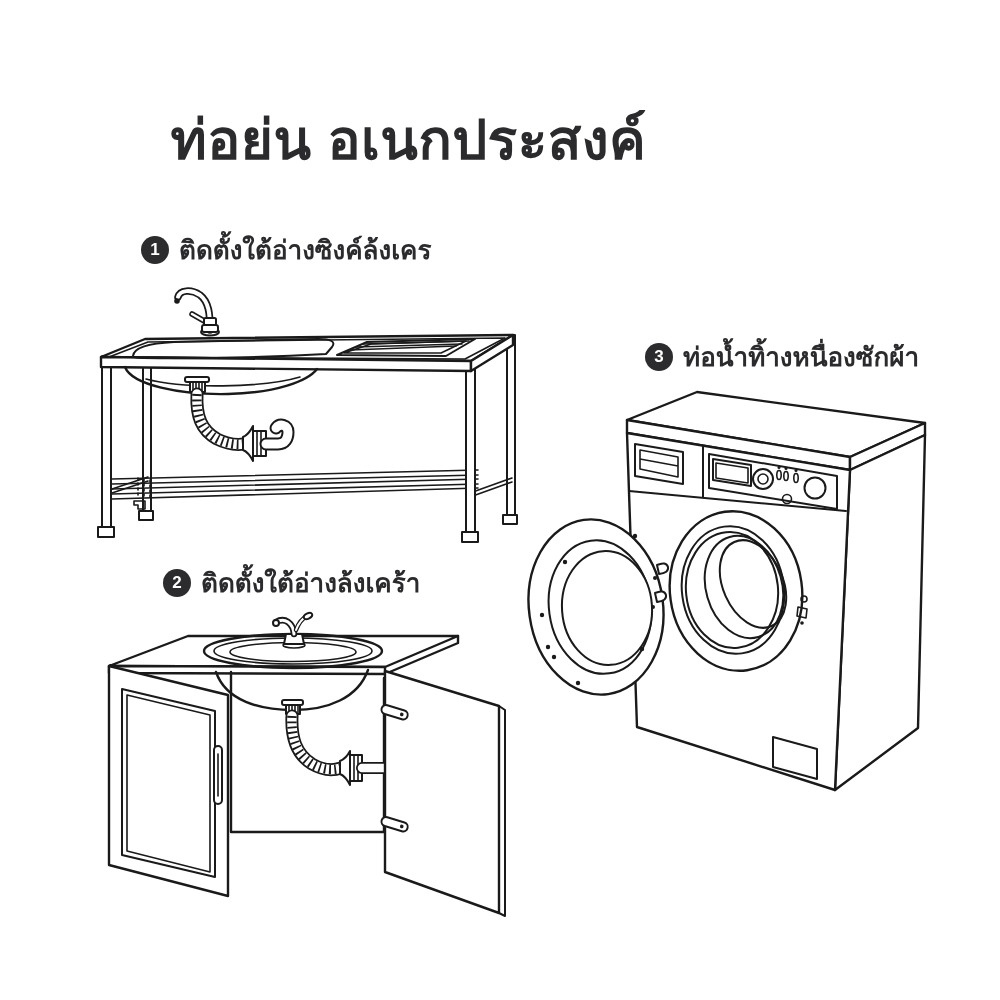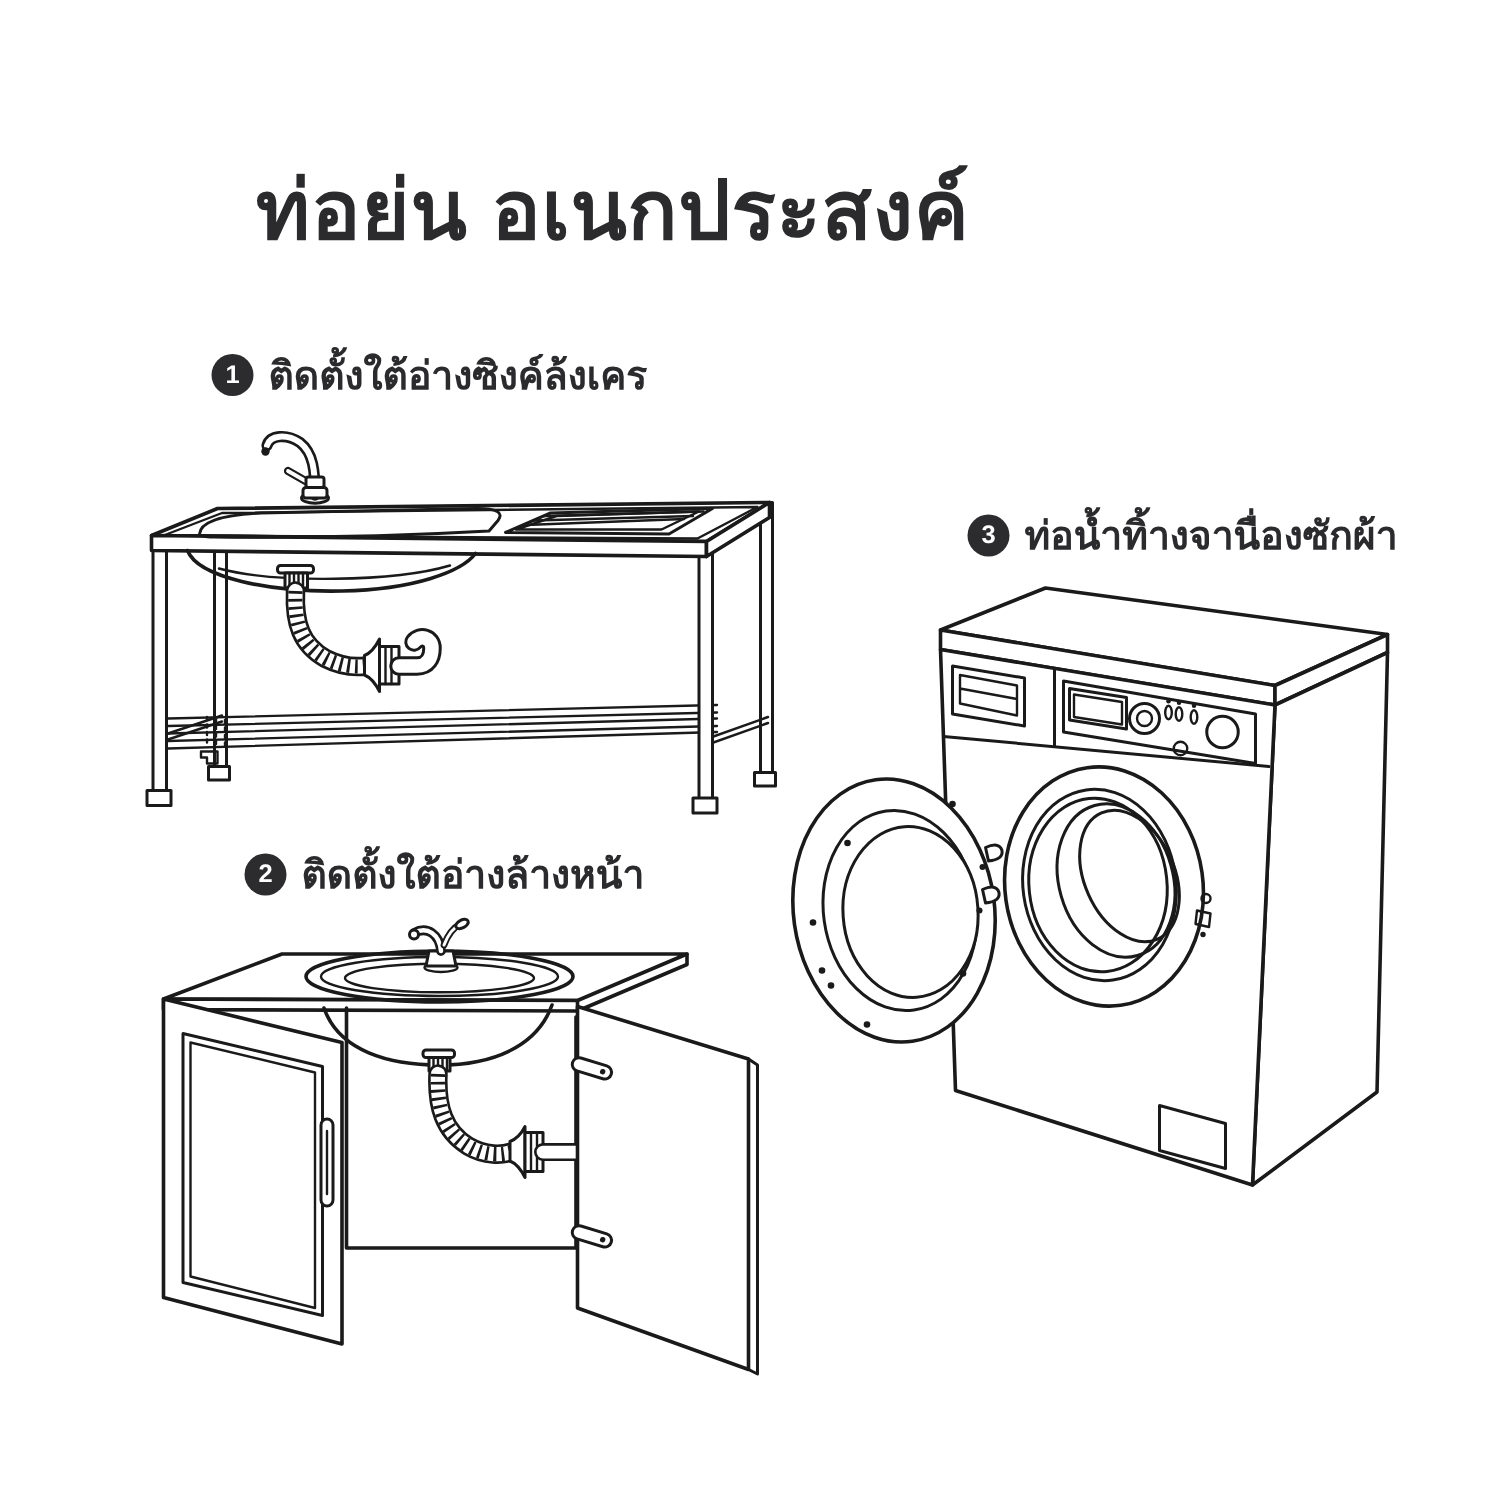--- a/index.html
+++ b/index.html
@@ -43,26 +43,26 @@
 
   <h1 class="title">ท่อย่น อเนกประสงค์</h1>
 
   <div class="use-label" style="left:141px;top:229px;">
     <span class="badge">1</span>
     <span class="use-text">ติดตั้งใต้อ่างซิงค์ล้งเคร</span>
   </div>
 
   <div class="use-label" style="left:163px;top:562px;">
     <span class="badge">2</span>
-    <span class="use-text">ติดตั้งใต้อ่างล้างหน้า</span>
+    <span class="use-text">ติดตั้งใต้อ่างล้งเคร้า</span>
   </div>
 
   <div class="use-label" style="left:645px;top:336px;">
     <span class="badge">3</span>
-    <span class="use-text">ท่อน้ำทิ้างจานื่องซักผ้า</span>
+    <span class="use-text">ท่อน้ำทิ้างหนื่องซักผ้า</span>
   </div>
 
   <svg class="fig" style="left:88px;top:278px;" width="440" height="270" viewBox="0 0 440 270">
 
     <g>
       <rect class="wf2" x="55" y="62" width="8" height="172"></rect>
       <rect class="wf2" x="51" y="233" width="14" height="9"></rect>
       <rect class="wf2" x="419" y="57" width="8" height="181"></rect>
       <rect class="wf2" x="415" y="237" width="14" height="9"></rect>
     </g>

